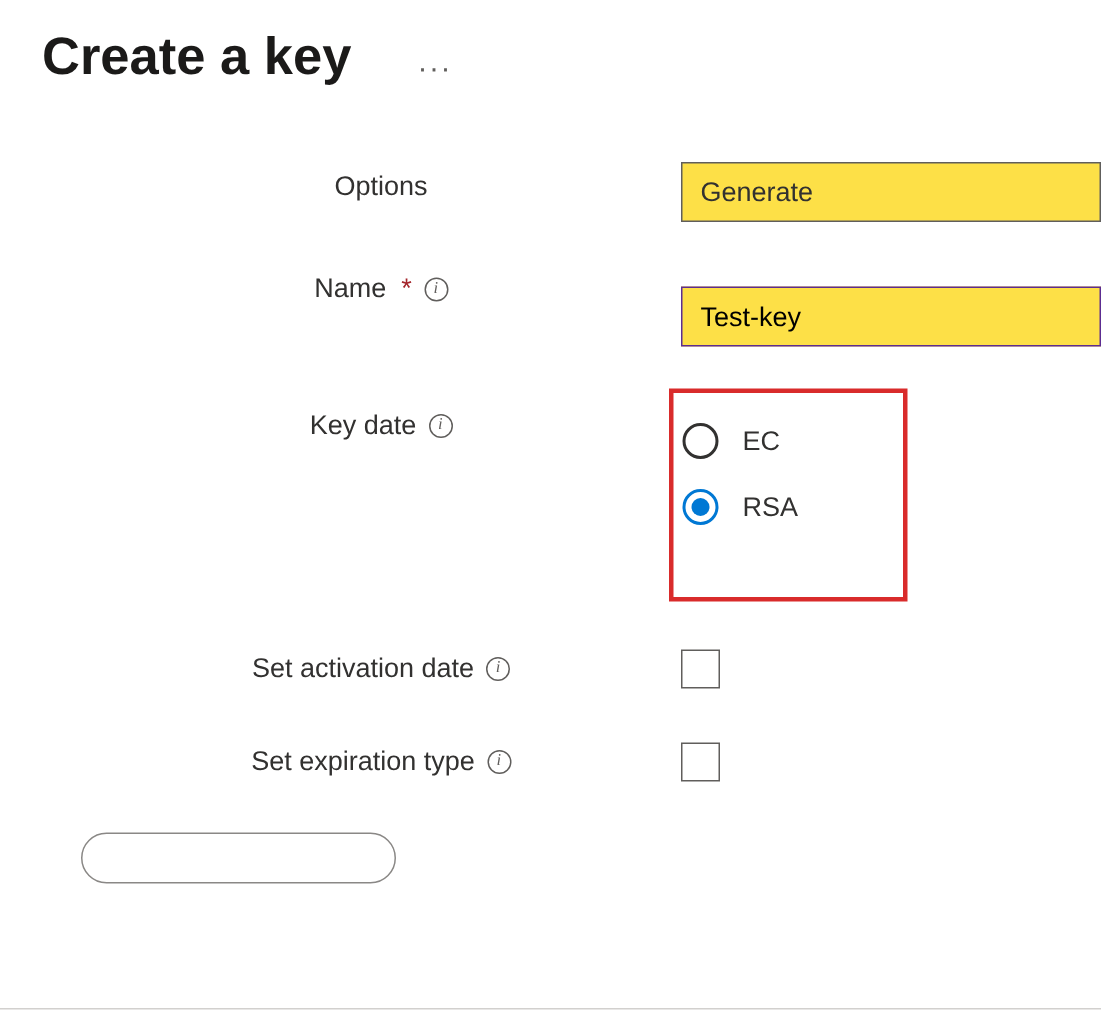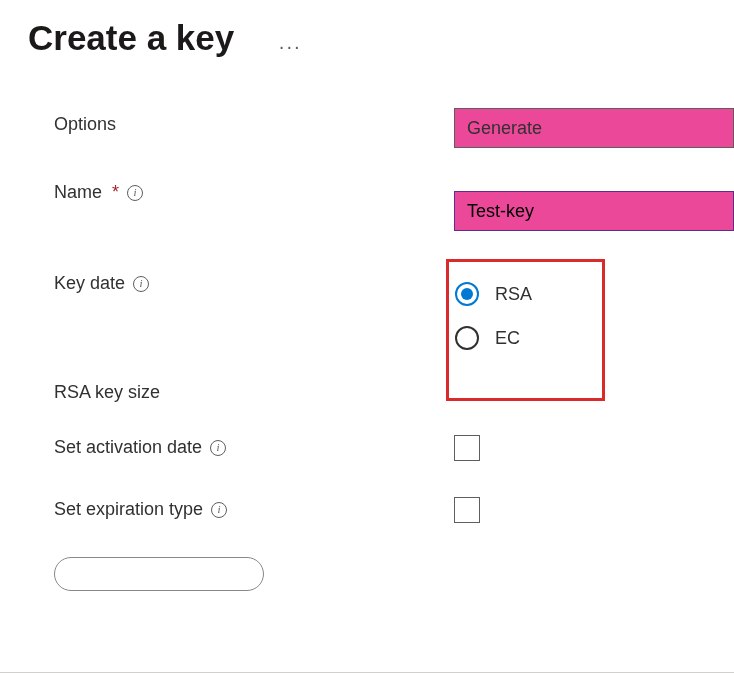--- a/index.html
+++ b/index.html
@@ -42,20 +42,21 @@
       align-items: flex-start;
       margin-bottom: 28px;
     }
     .label-col {
       width: 400px;
       display: flex;
       align-items: center;
       gap: 8px;
       padding-top: 6px;
       font-size: 18px;
+      justify-content: center;
     }
     .required {
       color: #a4262c;
       margin-left: 2px;
     }
     .info-icon {
       width: 16px;
       height: 16px;
       border: 1px solid #605e5c;
       border-radius: 50%;
@@ -72,21 +73,21 @@
     .control-col {
       flex: 1;
       min-width: 0;
     }
     .select-box, .text-input {
       width: 100%;
       height: 40px;
       border: 1px solid #605e5c;
       padding: 0 12px;
       font-size: 18px;
-      background: #ec4899;
+      background: #fde047;
       outline: none;
     }
     .select-box {
       display: flex;
       align-items: center;
       cursor: pointer;
     }
     .text-input {
       border: 1px solid #5c2d91;
       margin-top: 15px;
@@ -205,37 +206,34 @@
     </div>
   </div>
 
   <div class="row keytype-row" style="margin-bottom:0;">
     <div style="display:flex;flex-direction:column;width:400px;">
       <div class="label-col" style="width:auto;padding-top:14px;">
         <span>Key date</span>
         <span class="info-icon">i</span>
       </div>
       <div style="height:70px;"></div>
-      <div class="label-col" style="width:auto;padding-top:18px;">
-        <span>RSA key size</span>
-      </div>
     </div>
     <div class="control-col">
       <div class="highlight-box">
         <div class="radio-list">
+          <div class="radio-item">
+            <span class="radio-outer"></span>
+            <span>EC</span>
+          </div>
           <div class="radio-item">
             <span class="radio-outer selected">
                 <span class="radio-inner"></span>
               </span>
             <span>RSA</span>
           </div>
-          <div class="radio-item">
-            <span class="radio-outer"></span>
-            <span>EC</span>
-          </div>
         </div>
         <div class="radio-group-spacer"></div>
       </div>
     </div>
   </div>
 
   <div style="height:30px;"></div>
 
   <div class="row check-row">
     <div class="label-col">

